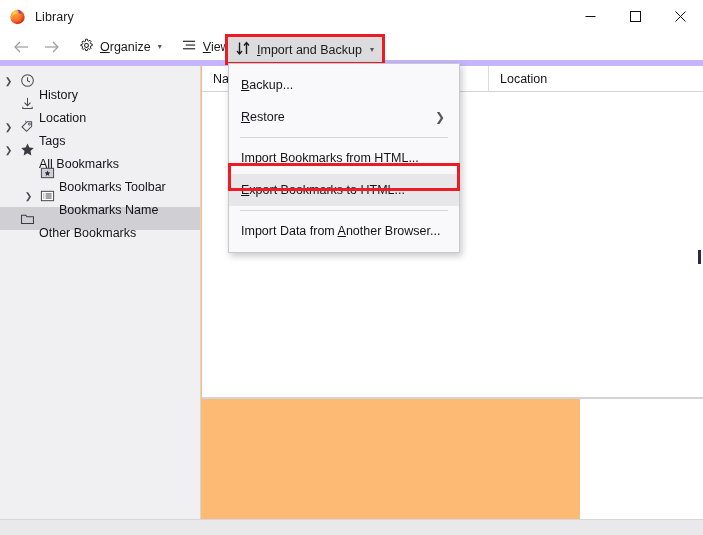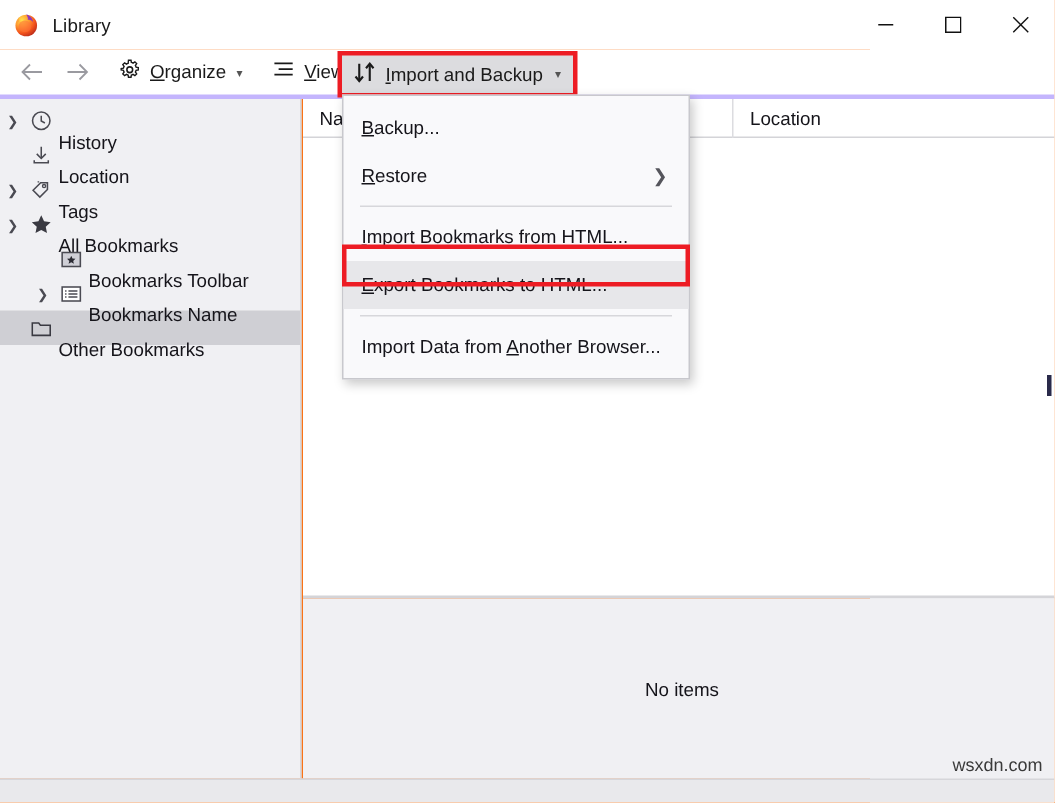--- a/index.html
+++ b/index.html
@@ -5,21 +5,21 @@
   * { box-sizing: border-box; margin: 0; padding: 0; }
   html, body {
     width: 703px; height: 535px;
     font-family: "Liberation Sans", sans-serif;
     background: #ffffff;
     overflow: hidden;
   }
   #app {
     position: relative;
     width: 580px; height: 535px;
-    background: #f97316;
+    background: #fdba74;
   }
 
   
   .titlebar {
     position: absolute; left: 0; top: 0;
     width: 703px; height: 33px;
     background: #ffffff;
     display: flex; align-items: center;
   }
   .title-left { display: flex; align-items: center; padding-left: 9px; gap: 9px; }
@@ -31,21 +31,21 @@
     display: flex; align-items: center; justify-content: center;
     color: #111;
   }
 
   
   .toolbar {
     position: absolute; left: 0; top: 33px;
     width: 703px; height: 33px;
     background: #ffffff;
     display: flex; align-items: center;
-    border-bottom: 3px solid #c4b5fd;
+    border-bottom: 6px solid #c4b5fd;
   }
   .nav-btn {
     width: 30px; height: 26px;
     display: flex; align-items: center; justify-content: center;
     color: #9a9aa0;
   }
   .nav-btn.first { margin-left: 6px; }
   .tb-item {
     height: 26px; display: flex; align-items: center; gap: 6px;
     padding: 0 7px; margin-left: 6px;
@@ -379,24 +379,20 @@
     <div class="col name">Name</div>
     <div class="col location">Location</div>
   </div>
 
   <div class="content-list"></div>
   <div class="content-scroll-track"></div>
   <div class="content-scroll-mark"></div>
 
   <div class="splitter"></div>
 
-  <div class="detail-pane">
-    <div class="no-items">No items</div>
-    <div class="watermark">wsxdn.com</div>
-  </div>
 
   <div class="statusbar"></div>
 
   <div class="menu">
 
     <div class="menu-item">
       <span class="mlabel"><u>B</u>ackup...</span>
     </div>
 
     <div class="menu-item">

